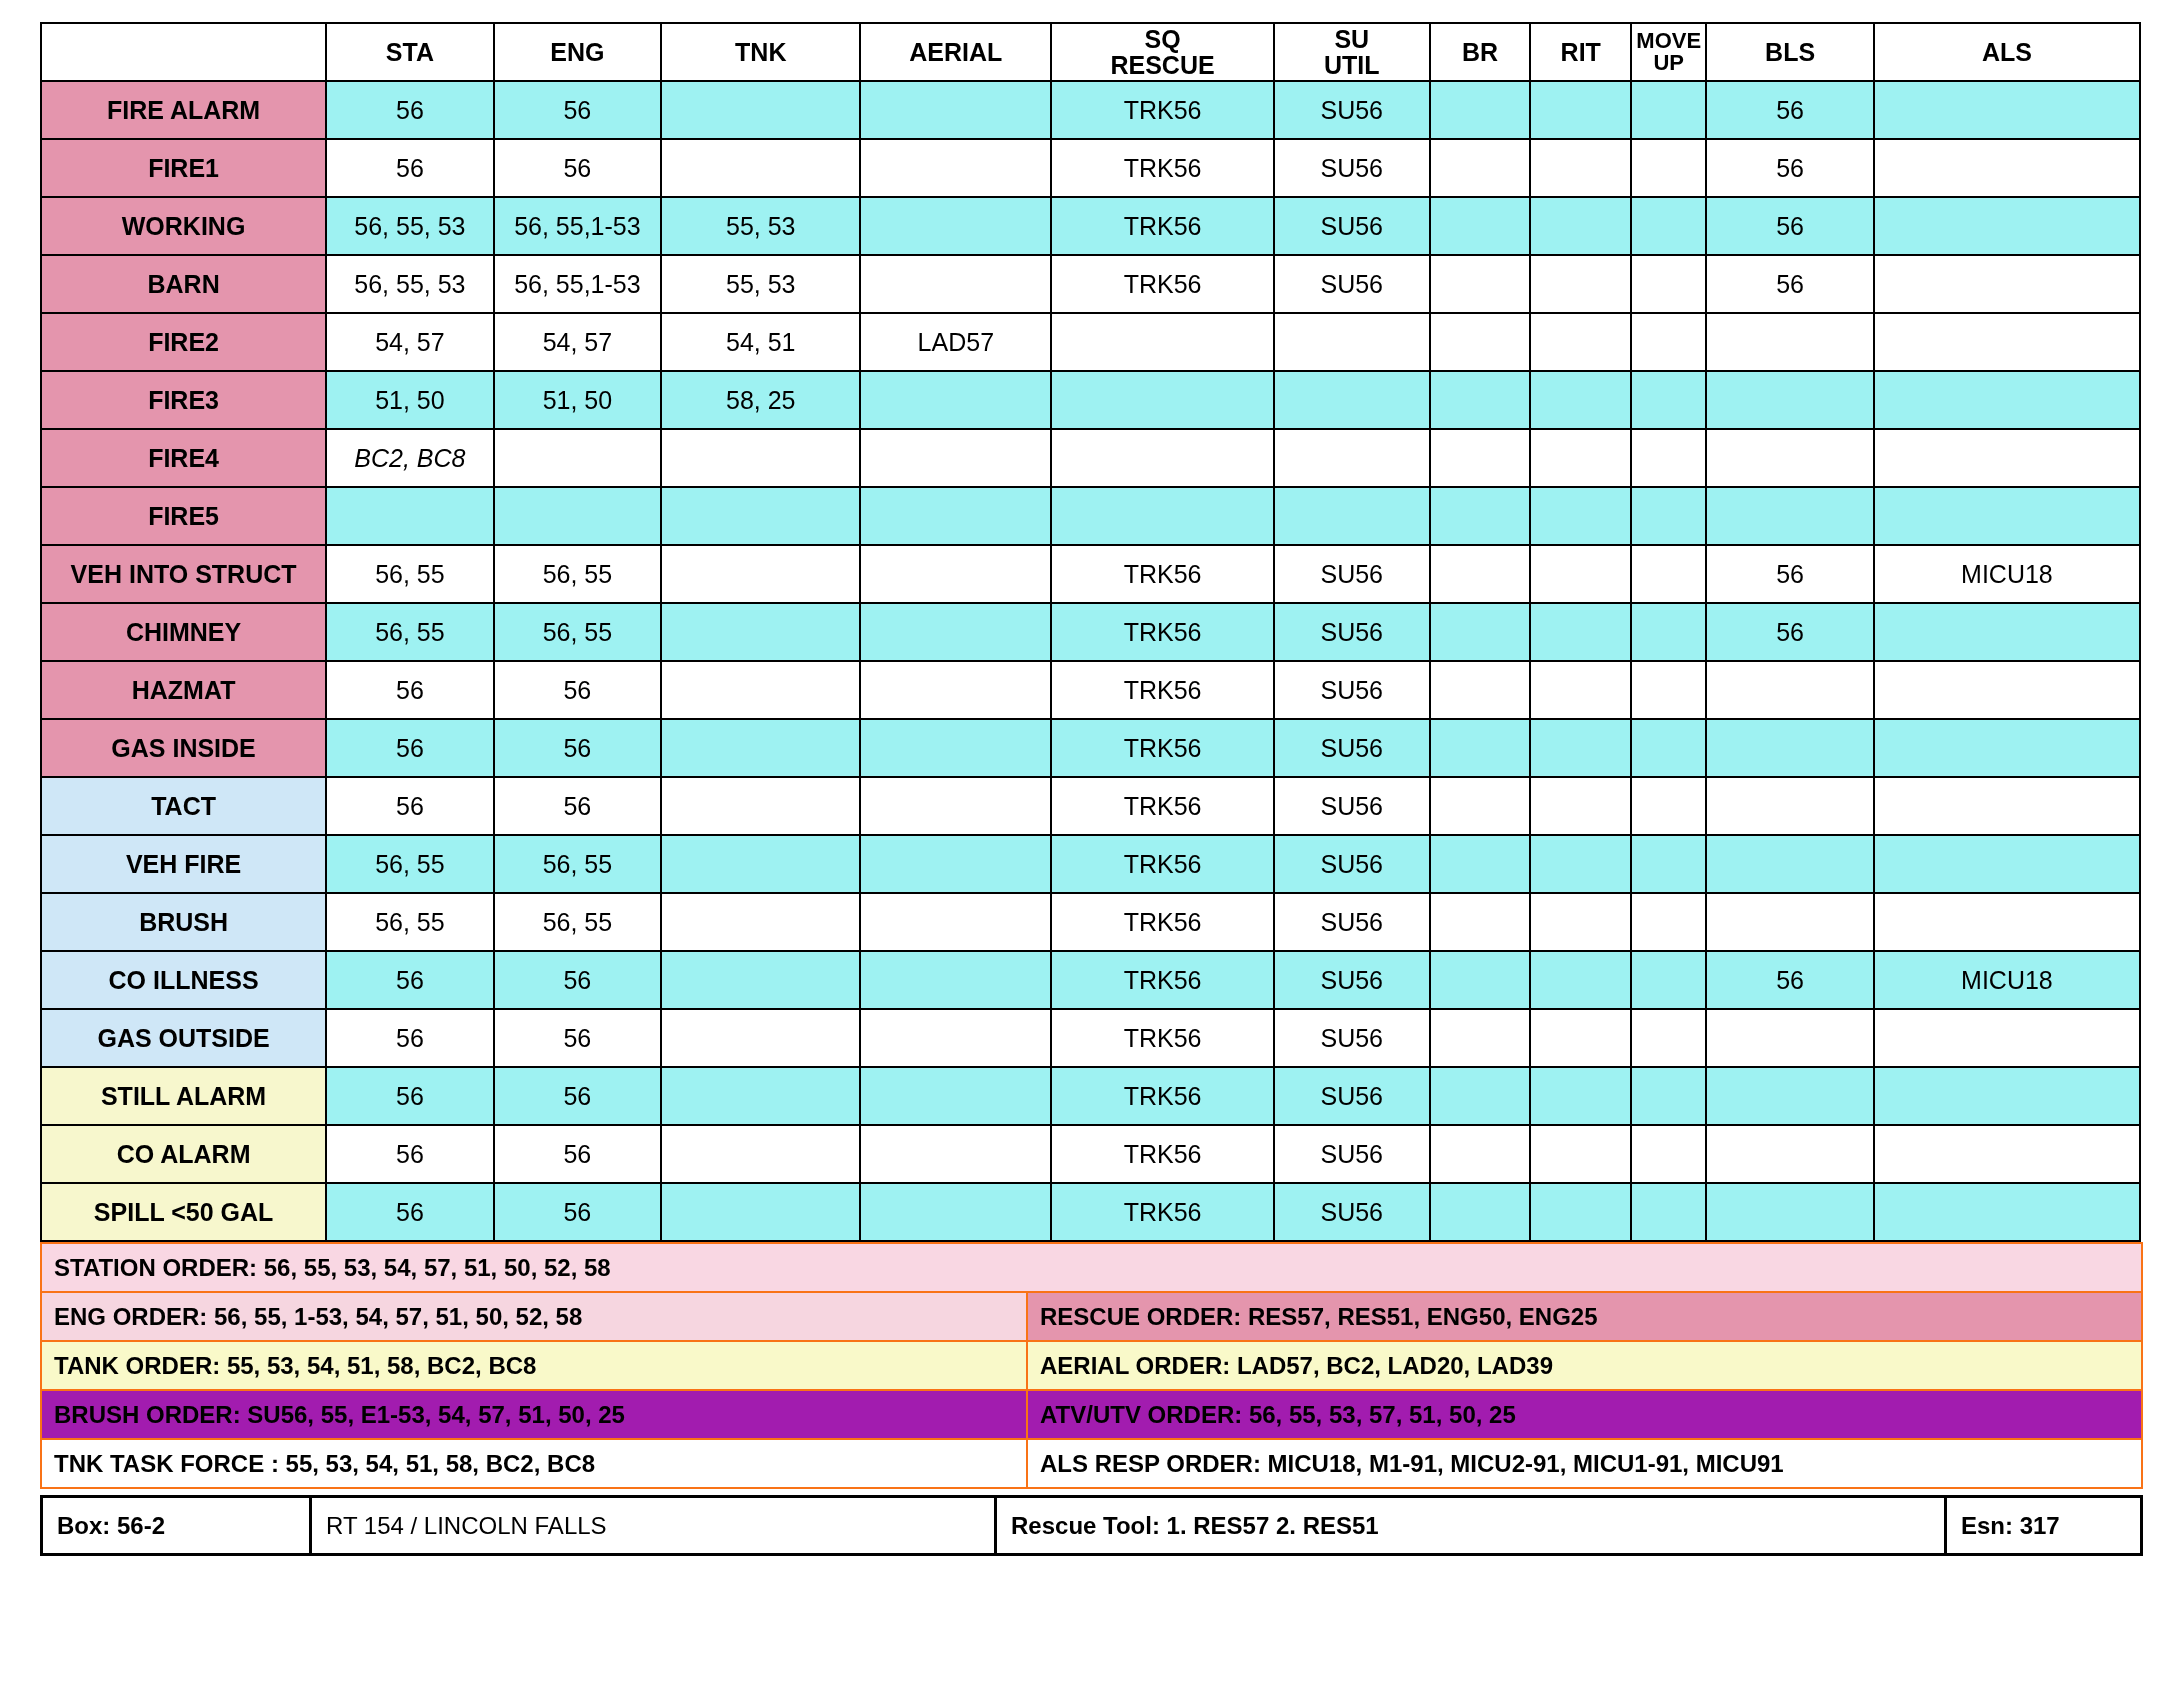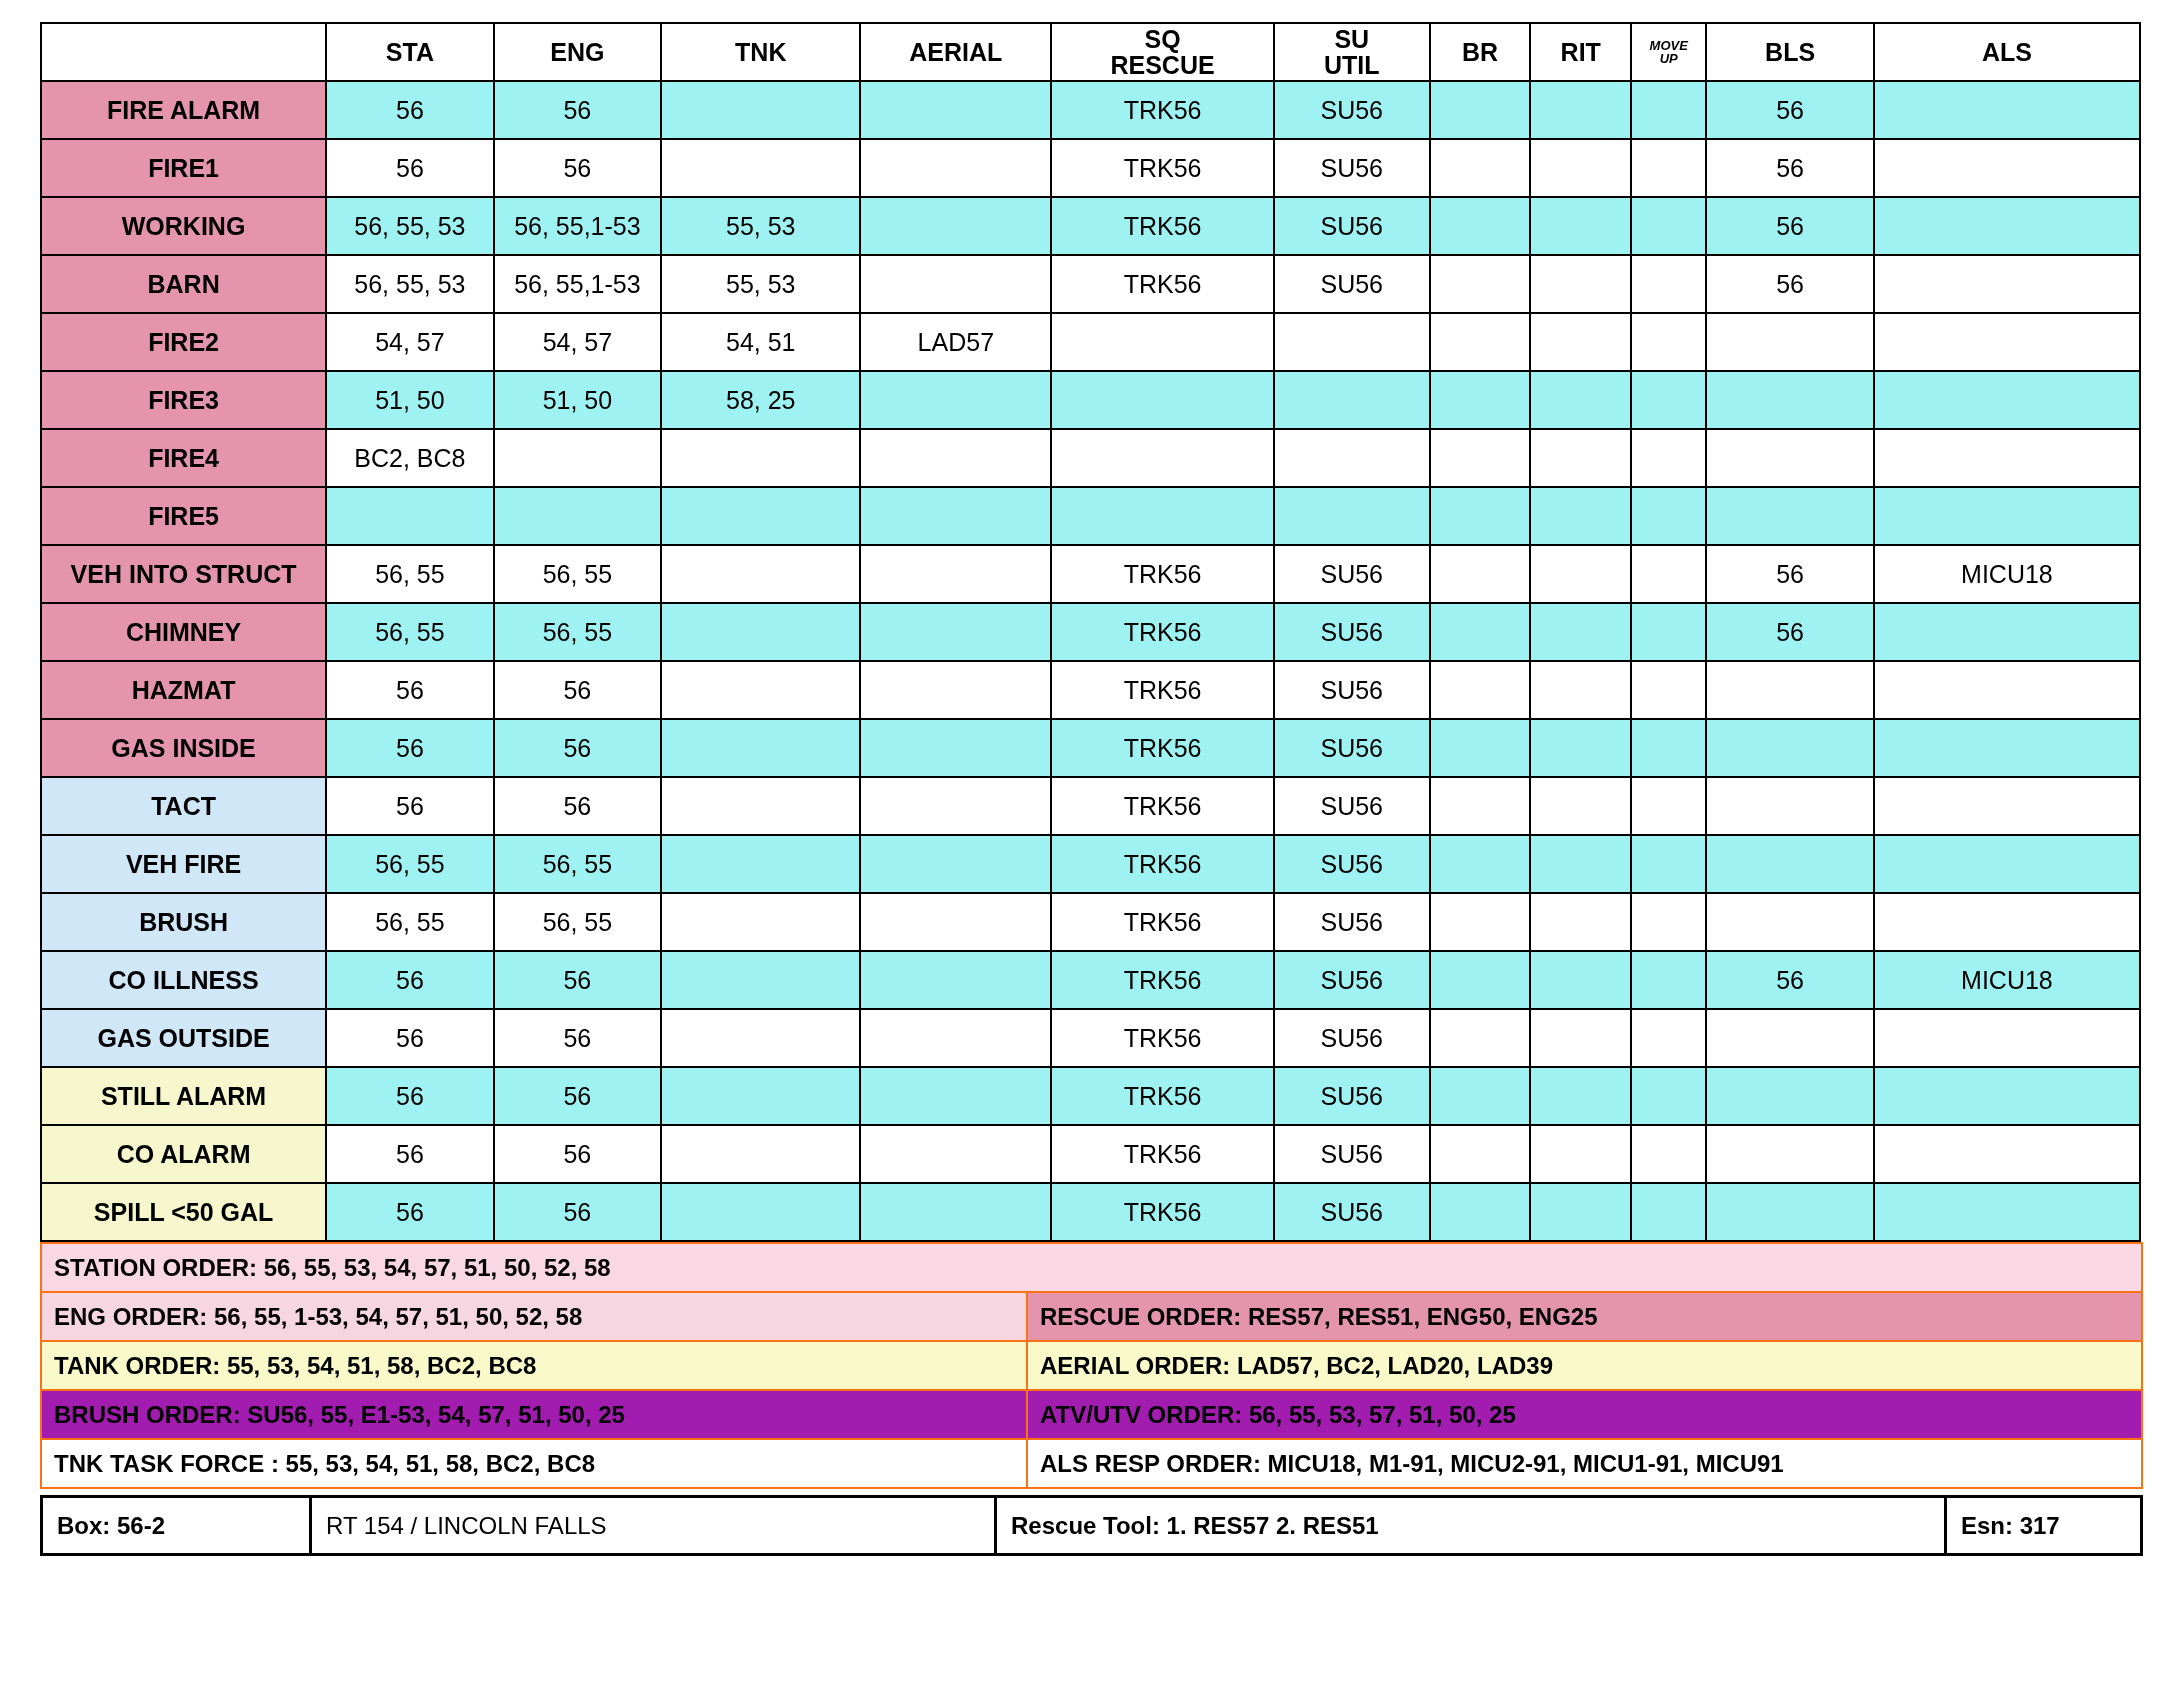--- a/index.html
+++ b/index.html
@@ -49,37 +49,36 @@
   col.c-bls   { width: 158px; }
   col.c-als   { width: 251px; }
 
   thead th {
     font-weight: bold;
     font-size: 30px;
     height: 85px;
     line-height: 1.05;
   }
   thead th.small {
-    font-size: 13px;
+    font-size: 22px;
     line-height: 1.0;
-    font-style: italic;
   }
   thead th.corner { border-left: 2px solid #000; }
 
   td.rowlabel {
     font-weight: bold;
     font-size: 25px;
   }
   .lab-pink { background: #e495ad; }
   .lab-blue { background: #cfe7f7; }
   .lab-yellow { background: #f7f7cd; }
 
   .cy { background: #9ef2f2; }
   .wh { background: #ffffff; }
-  .val-pink { color: #e8436f; }
+  .val-pink { color: #e8436f; font-style: italic; }
 
   
   table.orders {
     border-collapse: collapse;
     table-layout: fixed;
     width: 2101px;
     margin-top: 0;
   }
   table.orders td {
     border: 2px solid #f97316;

